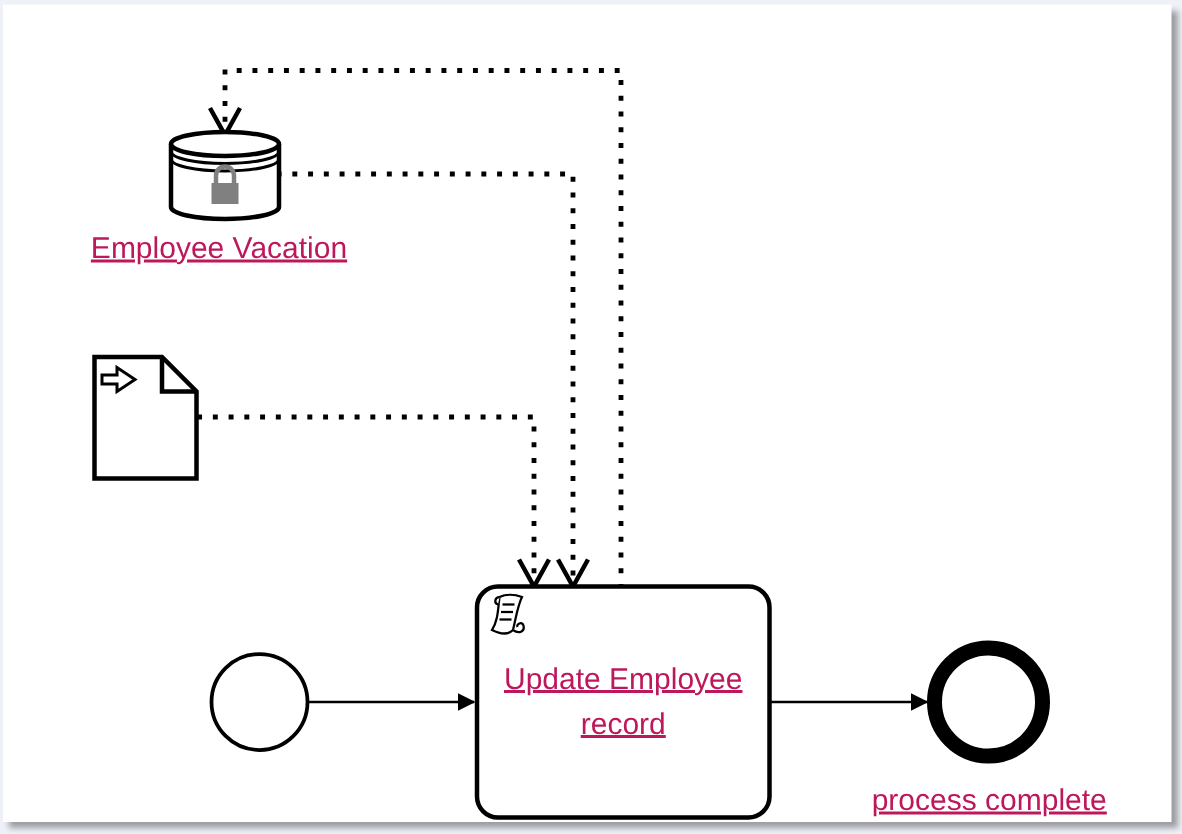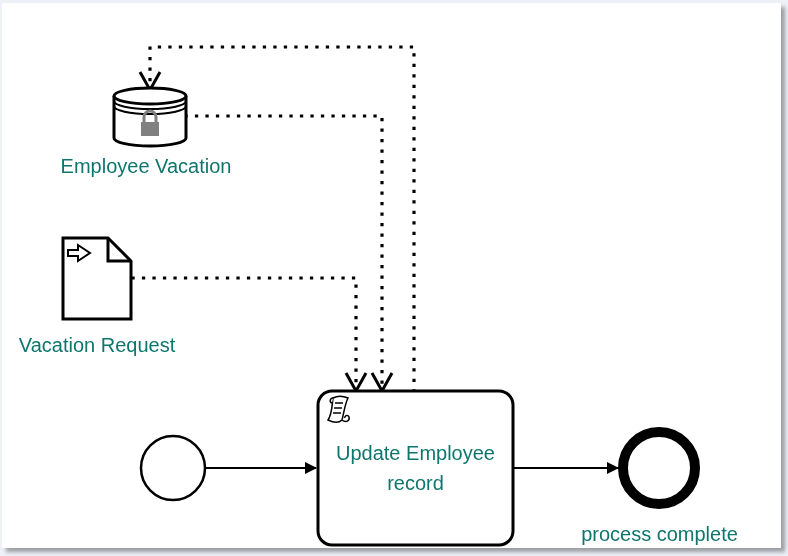--- a/index.html
+++ b/index.html
@@ -13,24 +13,25 @@
     position: absolute; left: 2px; top: 3px;
     width: 779px; height: 545px;
     background: #ffffff;
     box-shadow: 4px 4px 4px rgba(0,0,0,0.35);
     overflow: hidden;
   }
   svg.diagram { position: absolute; left: 0; top: 0; }
   .label {
     position: absolute;
     font-size: 20px;
-    color: #0f766e;
+    color: #be185d;
     text-align: center;
     line-height: 30px;
     white-space: nowrap;
+    text-decoration: underline;
   }
   .dotted { stroke: #000; stroke-width: 3.2; stroke-dasharray: 0.1 10.4; stroke-linecap: square; fill: none; }
 </style>
 </head>
 <body>
 
 <div class="canvas">
   <svg class="diagram" width="779" height="545" viewBox="2 3 779 545">
     <defs>
       <marker id="seqArrow" markerWidth="12" markerHeight="12" refX="11" refY="6" orient="auto" markerUnits="userSpaceOnUse">
@@ -80,21 +81,20 @@
 
     <line x1="514" y1="468" x2="618" y2="468" stroke="#000" stroke-width="1.8" marker-end="url(#seqArrow)"></line>
 
     <circle cx="659" cy="468" r="36" fill="#fff" stroke="#000" stroke-width="10"></circle>
   </svg>
 
   <div class="label" style="left:44px; top:148px; width:200px;">
     <div>Employee Vacation</div>
   </div>
 
-  <div class="label" style="left:0px; top:327px; width:190px;">Vacation Request</div>
 
   <div class="label" style="left:316px; top:435px; width:195px;">
     <div>Update Employee</div>
     <div>record</div>
   </div>
 
   <div class="label" style="left:560px; top:516px; width:195px;">process complete</div>
 </div>
 
 </body></html>

